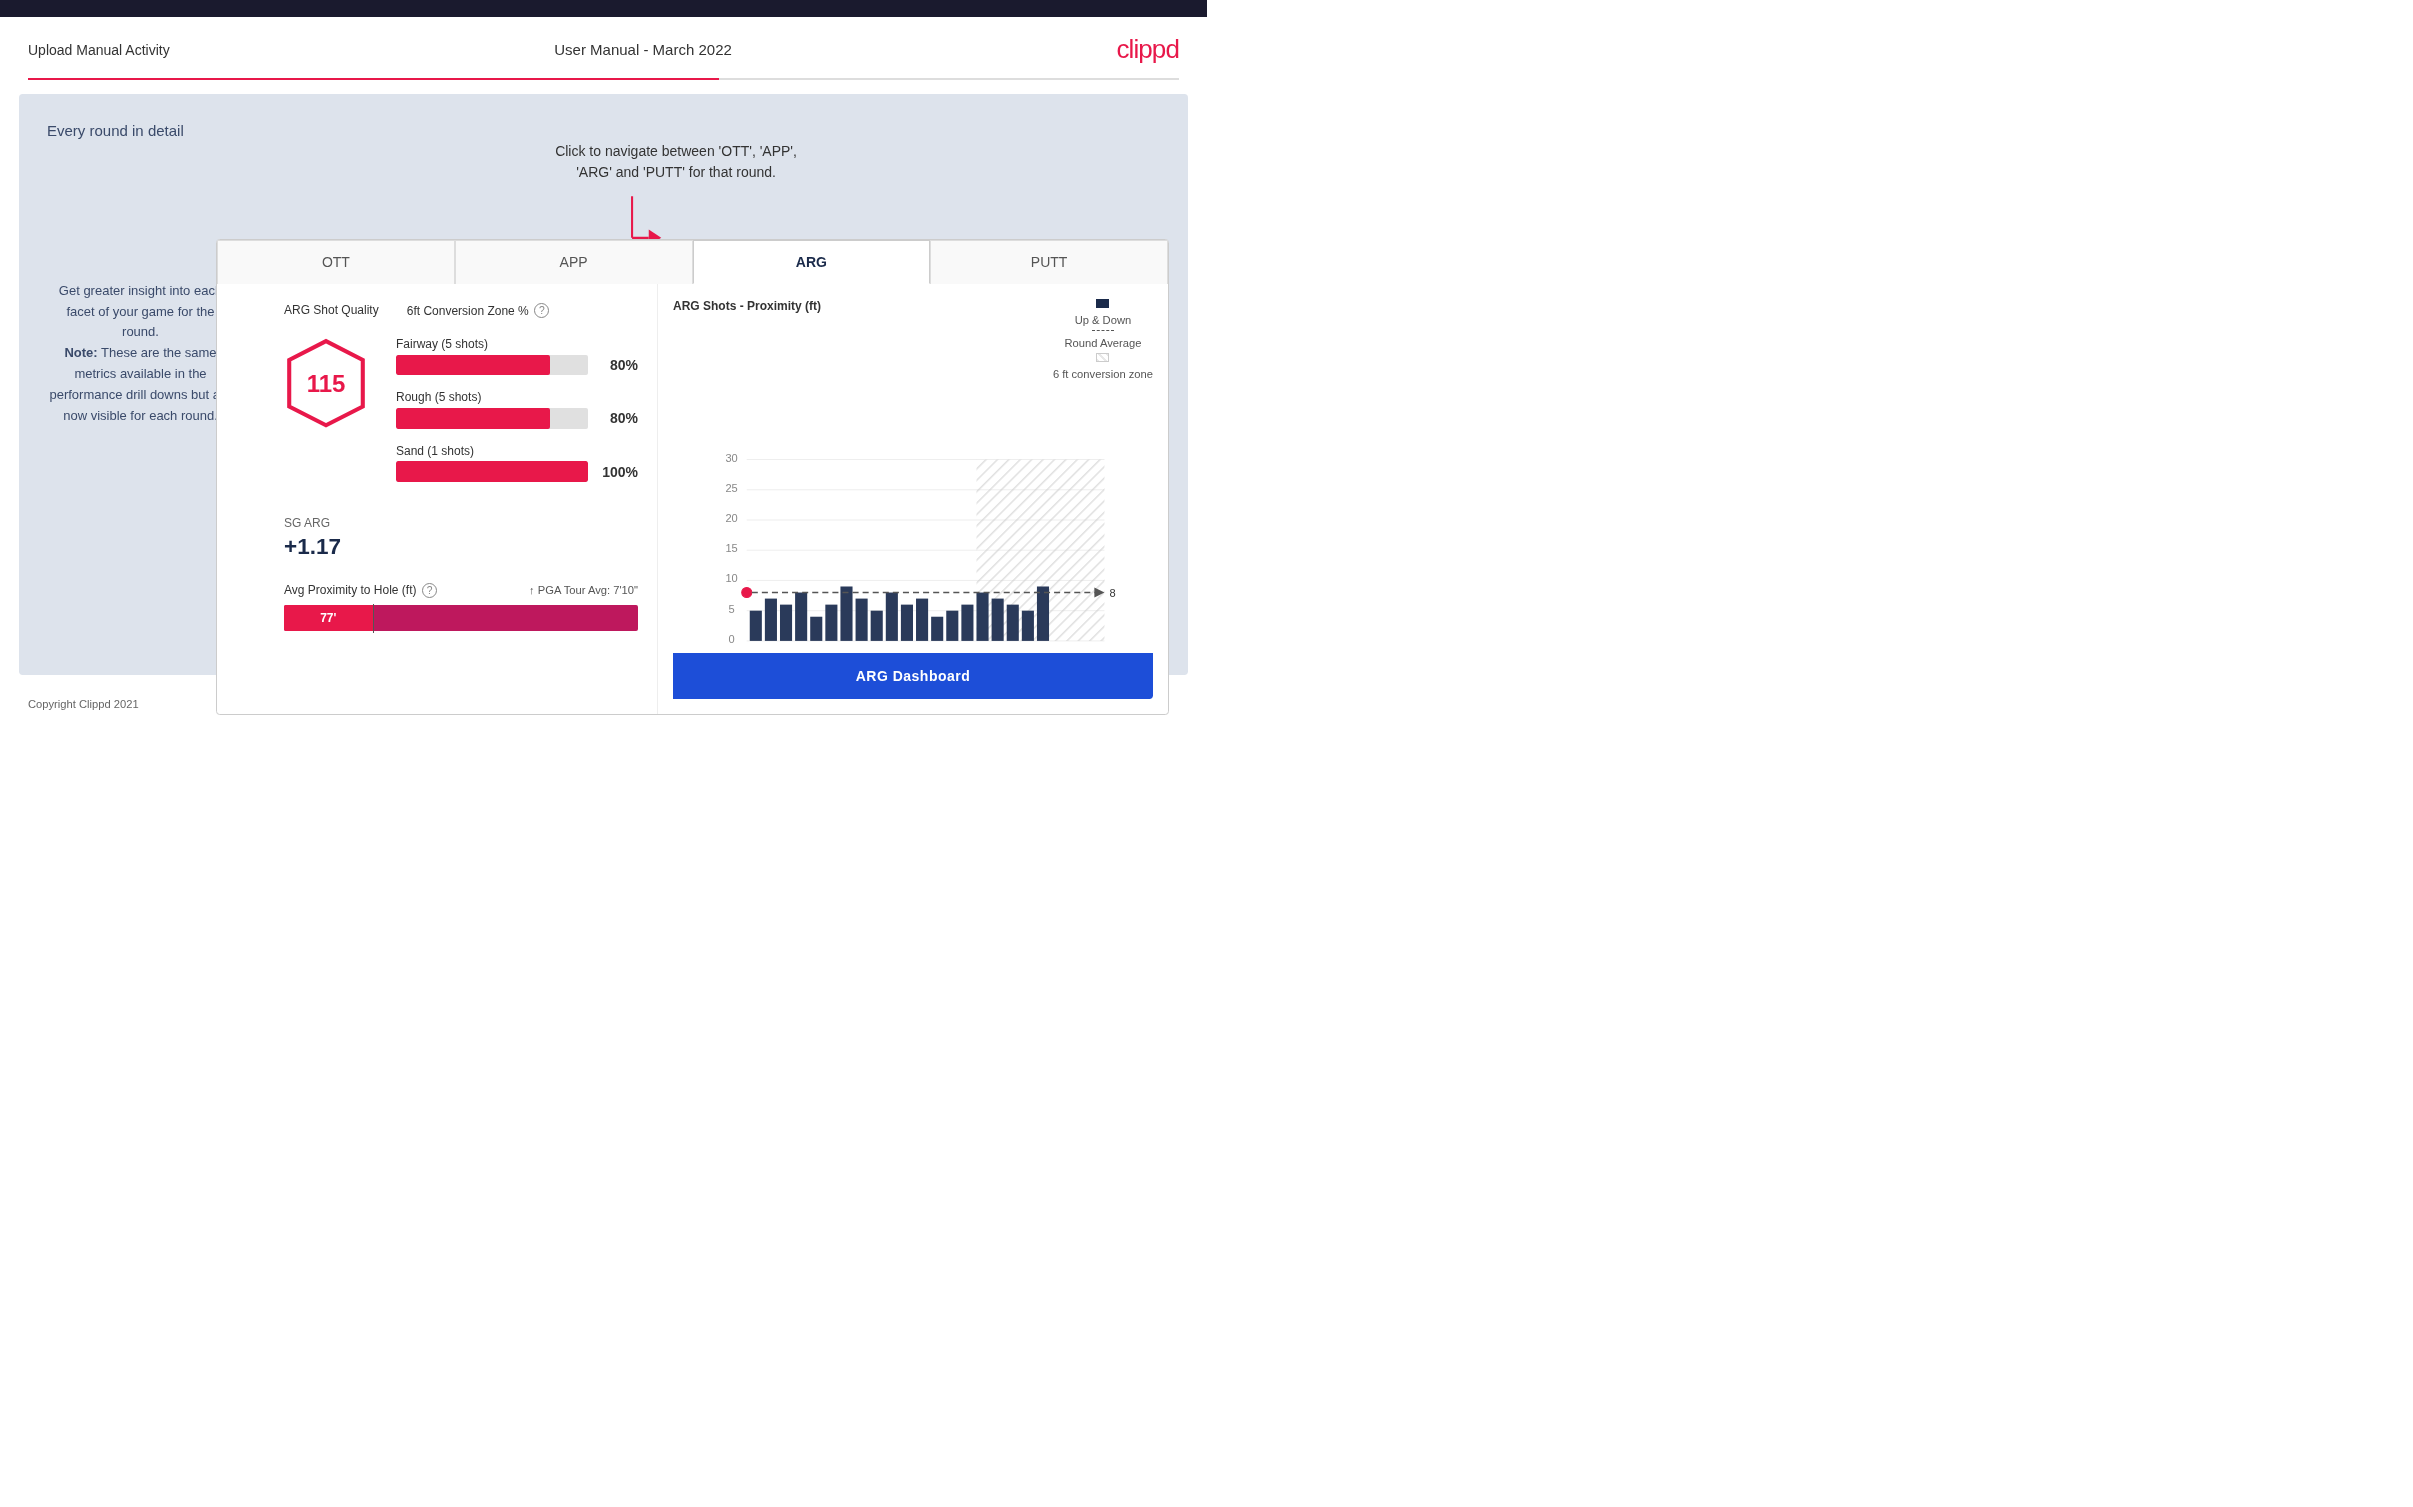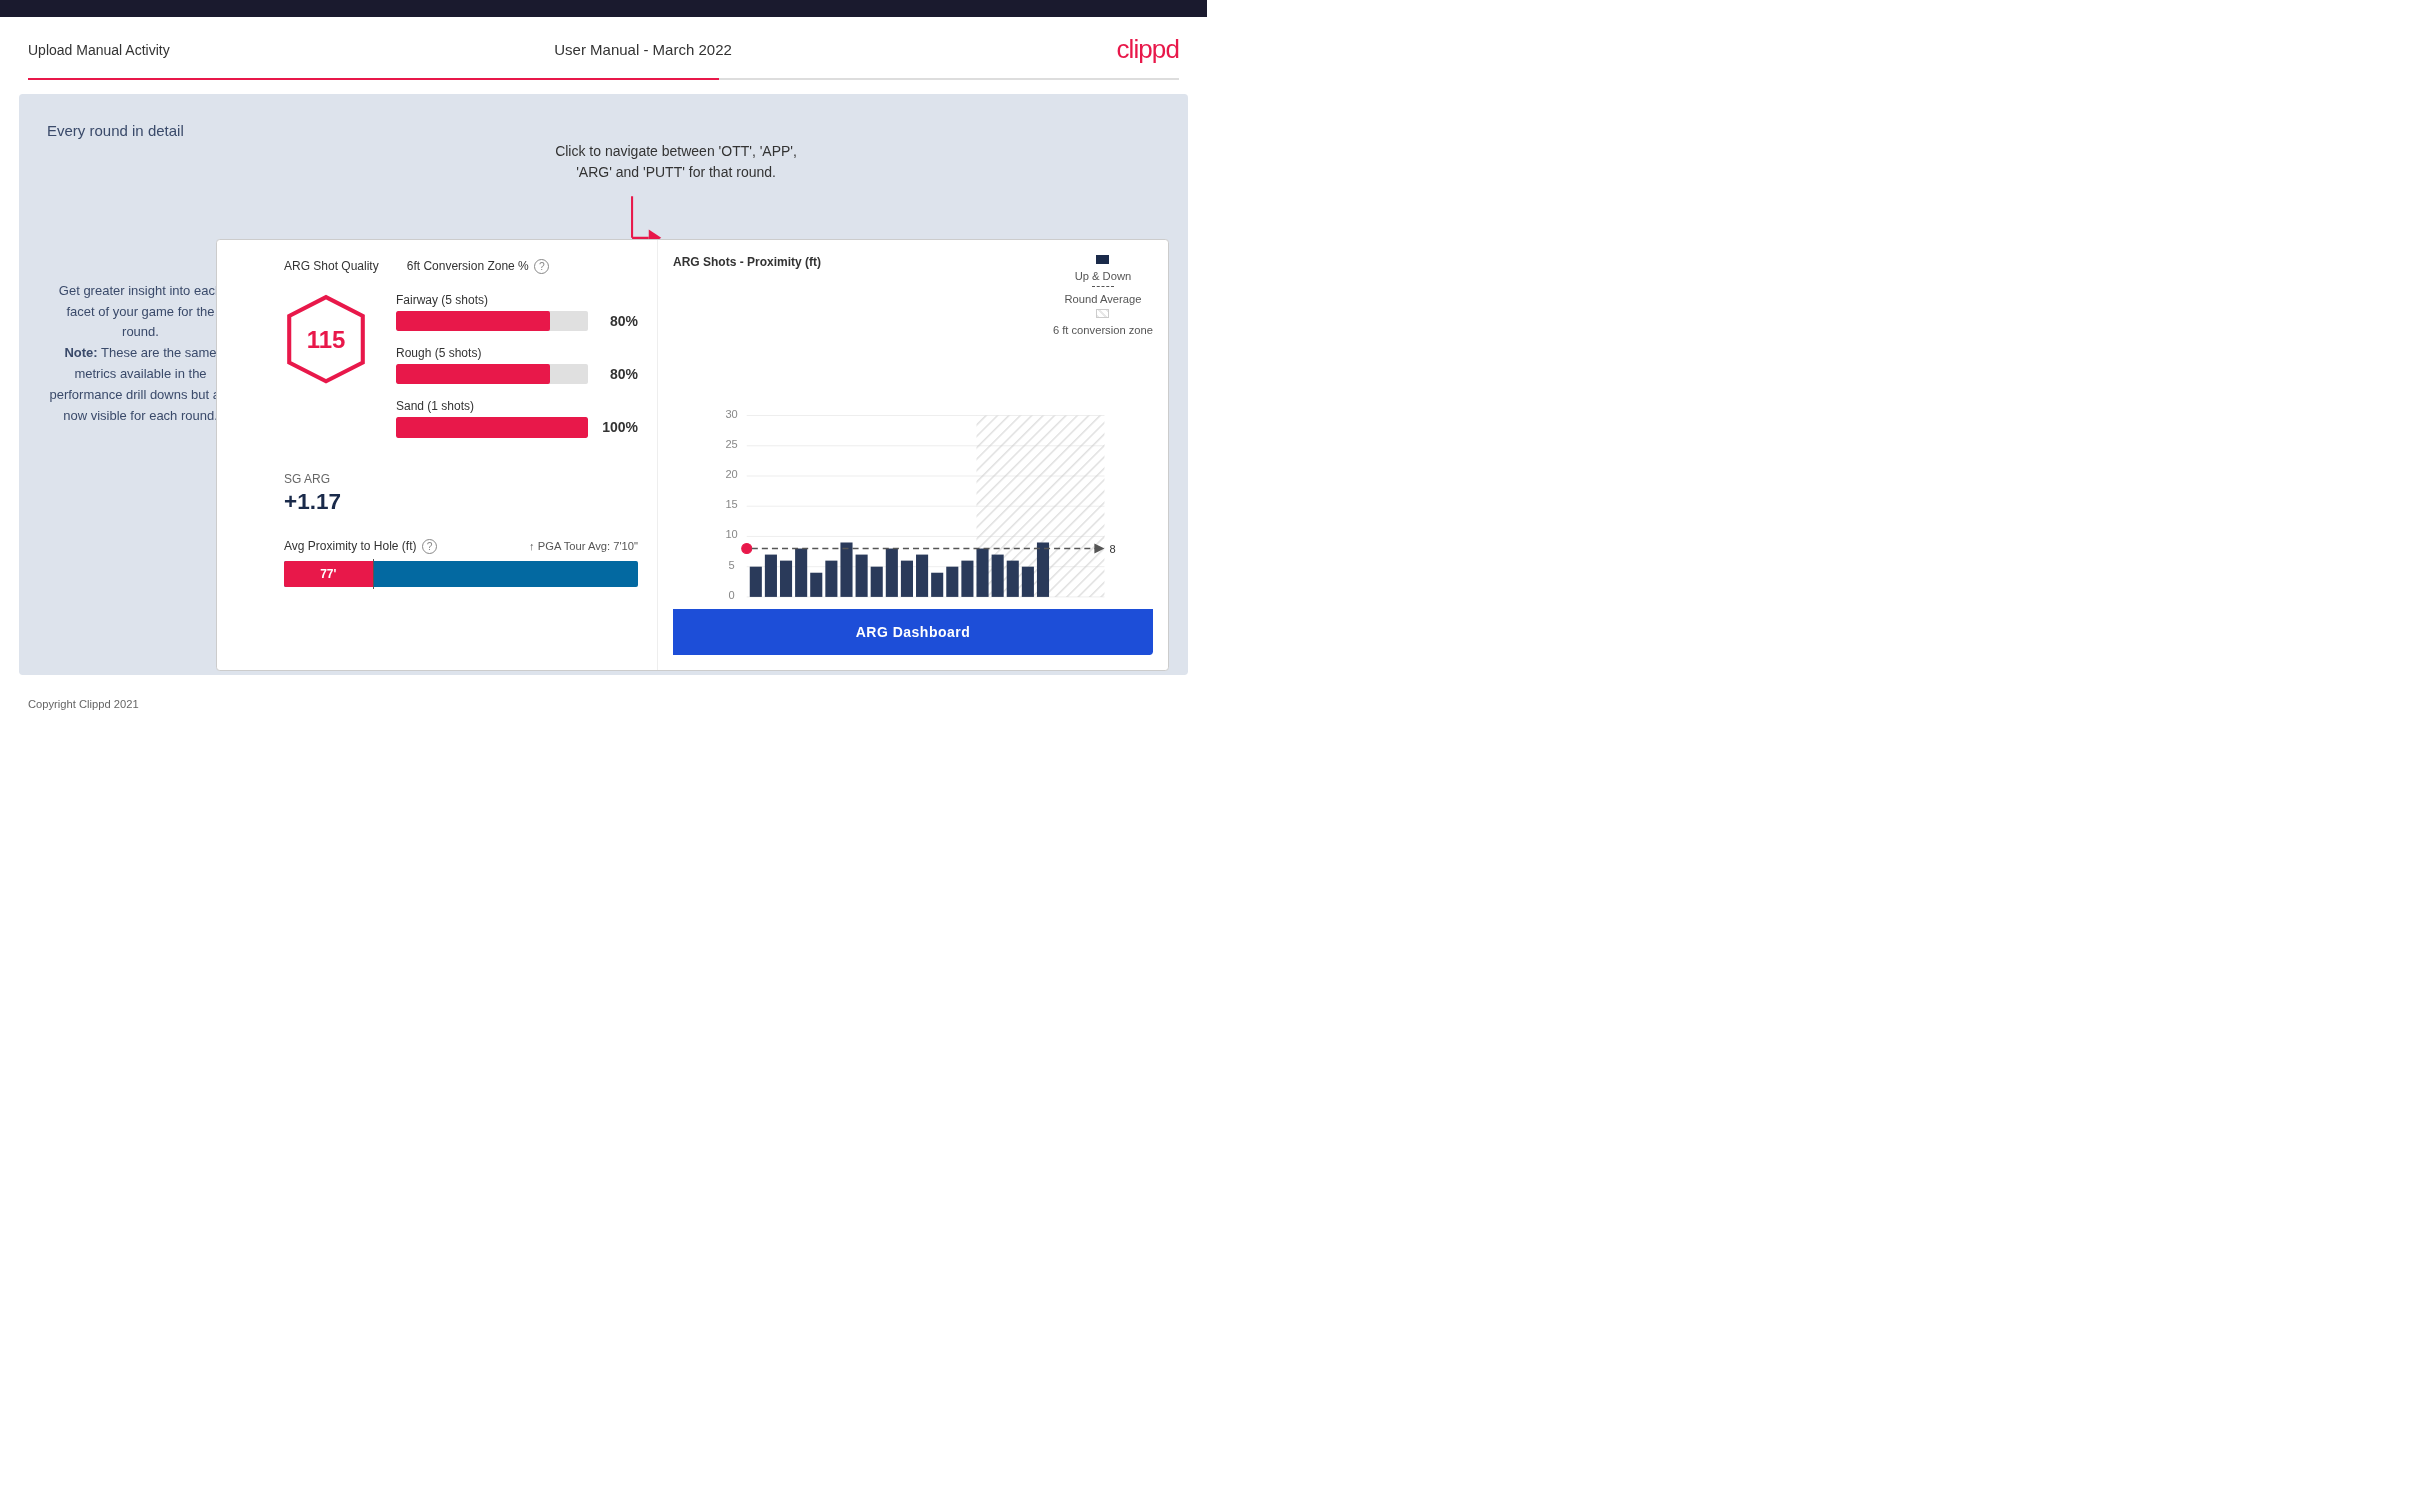--- a/index.html
+++ b/index.html
@@ -281,21 +281,21 @@
       color: #333;
     }
     .pga-avg {
       font-size: 11.2px;
       color: #555;
     }
     .proximity-bar-track {
       display: flex;
       align-items: center;
       height: 26px;
-      background: #0369a1;
+      background: #be185d;
       border-radius: 1.9px;
       overflow: visible;
       position: relative;
     }
     .proximity-bar-fill {
       height: 100%;
       background: #e8184a;
       width: 25%;
       border-radius: 1.9px 0 0 1.9px;
       display: flex;
@@ -427,20 +427,26 @@
     </svg>
   </div>
 
   <div class="left-description">
     Get greater insight into each facet of your game for the round.<br>
     <span class="note-bold">Note:</span> These are the same metrics available in the performance drill downs but are now visible for each round.
   </div>
 
   <div class="dashboard-card">
 
+    <div class="tabs">
+      <div class="tab">OTT</div>
+      <div class="tab">APP</div>
+      <div class="tab active">ARG</div>
+      <div class="tab">PUTT</div>
+    </div>
 
     <div class="card-body">
 
       <div class="left-panel">
         <div class="panel-header">
           <span class="panel-header-label">ARG Shot Quality</span>
           <span style="display:flex;align-items:center;gap:5.6px;">
             <span style="font-size:12px;color:#333;">6ft Conversion Zone %</span>
             <span class="help-icon">?</span>
           </span>

